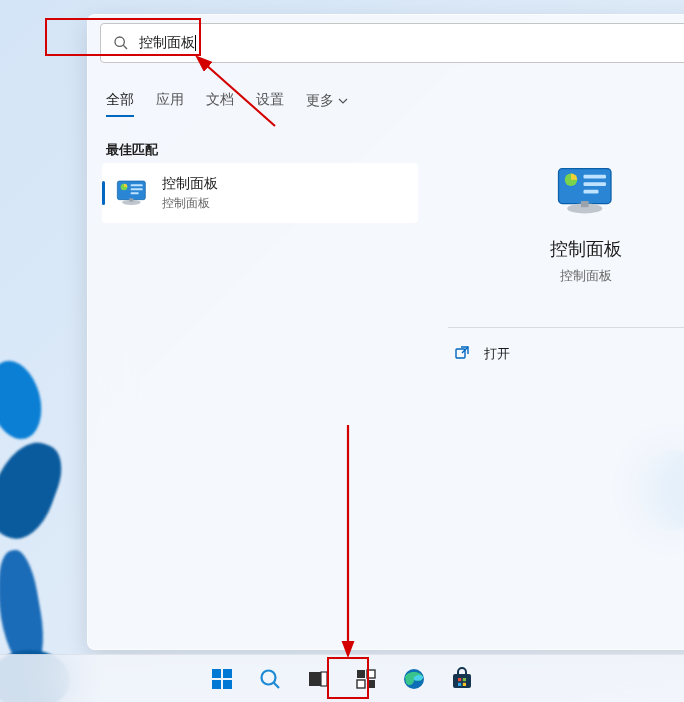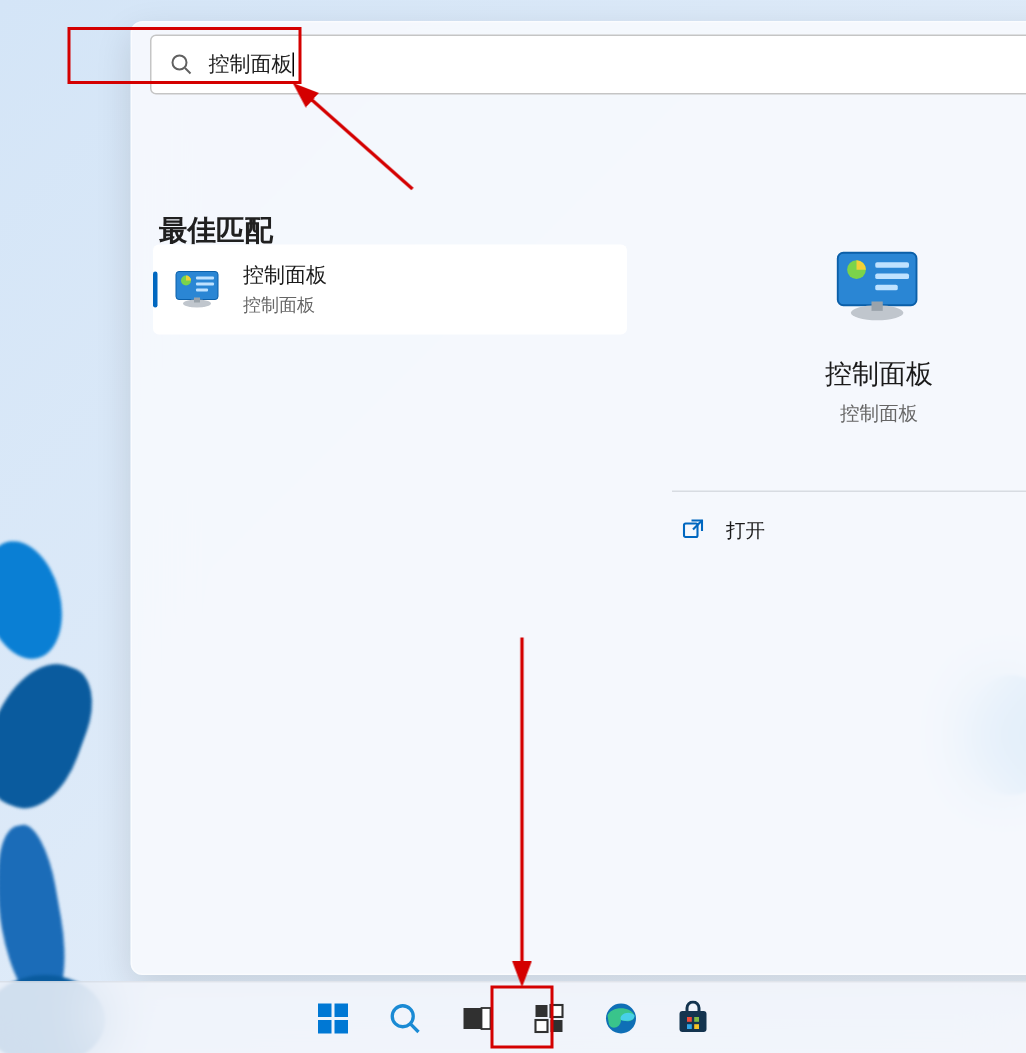--- a/index.html
+++ b/index.html
@@ -22,21 +22,21 @@
     .cursor { display: inline-block; width: 1px; height: 16px; background: #000; vertical-align: middle; animation: blink 1s infinite; }
     @keyframes blink { 50% { opacity: 0; } }
     
     
     .tabs { position: absolute; left: 18px; top: 76px; display: flex; gap: 22px; font-size: 14px; color: #555; }
     .tab { cursor: pointer; padding-bottom: 6px; }
     .tab.active { color: #202020; border-bottom: 2px solid #0067c0; }
     .tab-more { display: flex; align-items: center; gap: 4px; }
     
     
-    .section-label { position: absolute; left: 18px; top: 126px; font-size: 19px; font-weight: 600; color: #202020; }
+    .section-label { position: absolute; left: 18px; top: 126px; font-size: 13px; font-weight: 600; color: #202020; }
     
     
     .result-item { position: absolute; left: 14px; top: 148px; width: 316px; height: 60px; background: #fff; border-radius: 4px; display: flex; align-items: center; padding: 0 14px; gap: 14px; cursor: pointer; }
     .result-accent { position: absolute; left: 0; top: 18px; width: 3px; height: 24px; background: #0067c0; border-radius: 2px; }
     .result-icon-box { width: 32px; height: 28px; display: flex; align-items: center; justify-content: center; }
     .result-text-col { display: flex; flex-direction: column; gap: 2px; }
     .result-title { font-size: 14px; color: #1a1a1a; font-weight: 500; }
     .result-subtitle { font-size: 12px; color: #666; }
     
     
@@ -79,20 +79,32 @@
   <div class="search-input-row">
     <svg class="search-icon-small" viewBox="0 0 24 24" fill="none" stroke="#606060" stroke-width="2">
       <circle cx="10" cy="10" r="7"></circle>
         <line x1="21" y1="21" x2="15.5" y2="15.5"></line>
     </svg>
     <span style="font-size:14px;color:#202020;">控制面板</span>
       <span class="cursor"></span>
     <input type="text" class="search-input" style="width: 0px; opacity: 0;" placeholder="">
   </div>
 
+  <div class="tabs">
+    <div class="tab active">全部</div>
+    <div class="tab">应用</div>
+    <div class="tab">文档</div>
+    <div class="tab">设置</div>
+    <div class="tab tab-more">
+      <span>更多</span>
+      <svg width="10" height="10" viewBox="0 0 10 10">
+          <path d="M1 3 L5 7 L9 3" stroke="#555" stroke-width="1.2" fill="none"></path>
+        </svg>
+    </div>
+  </div>
 
   <div class="section-label">最佳匹配</div>
 
   <div class="result-item">
     <div class="result-accent"></div>
     <div class="result-icon-box cp-icon">
       <svg viewBox="0 0 48 40">
         <rect x="2" y="2" width="42" height="28" rx="3" fill="#2a86d4" stroke="#0b5fa8" stroke-width="1"></rect>
         <circle cx="12" cy="11" r="5" fill="#7bd34b"></circle>
         <path d="M12 6 A5 5 0 0 1 17 11 L12 11 Z" fill="#f2d037"></path>

